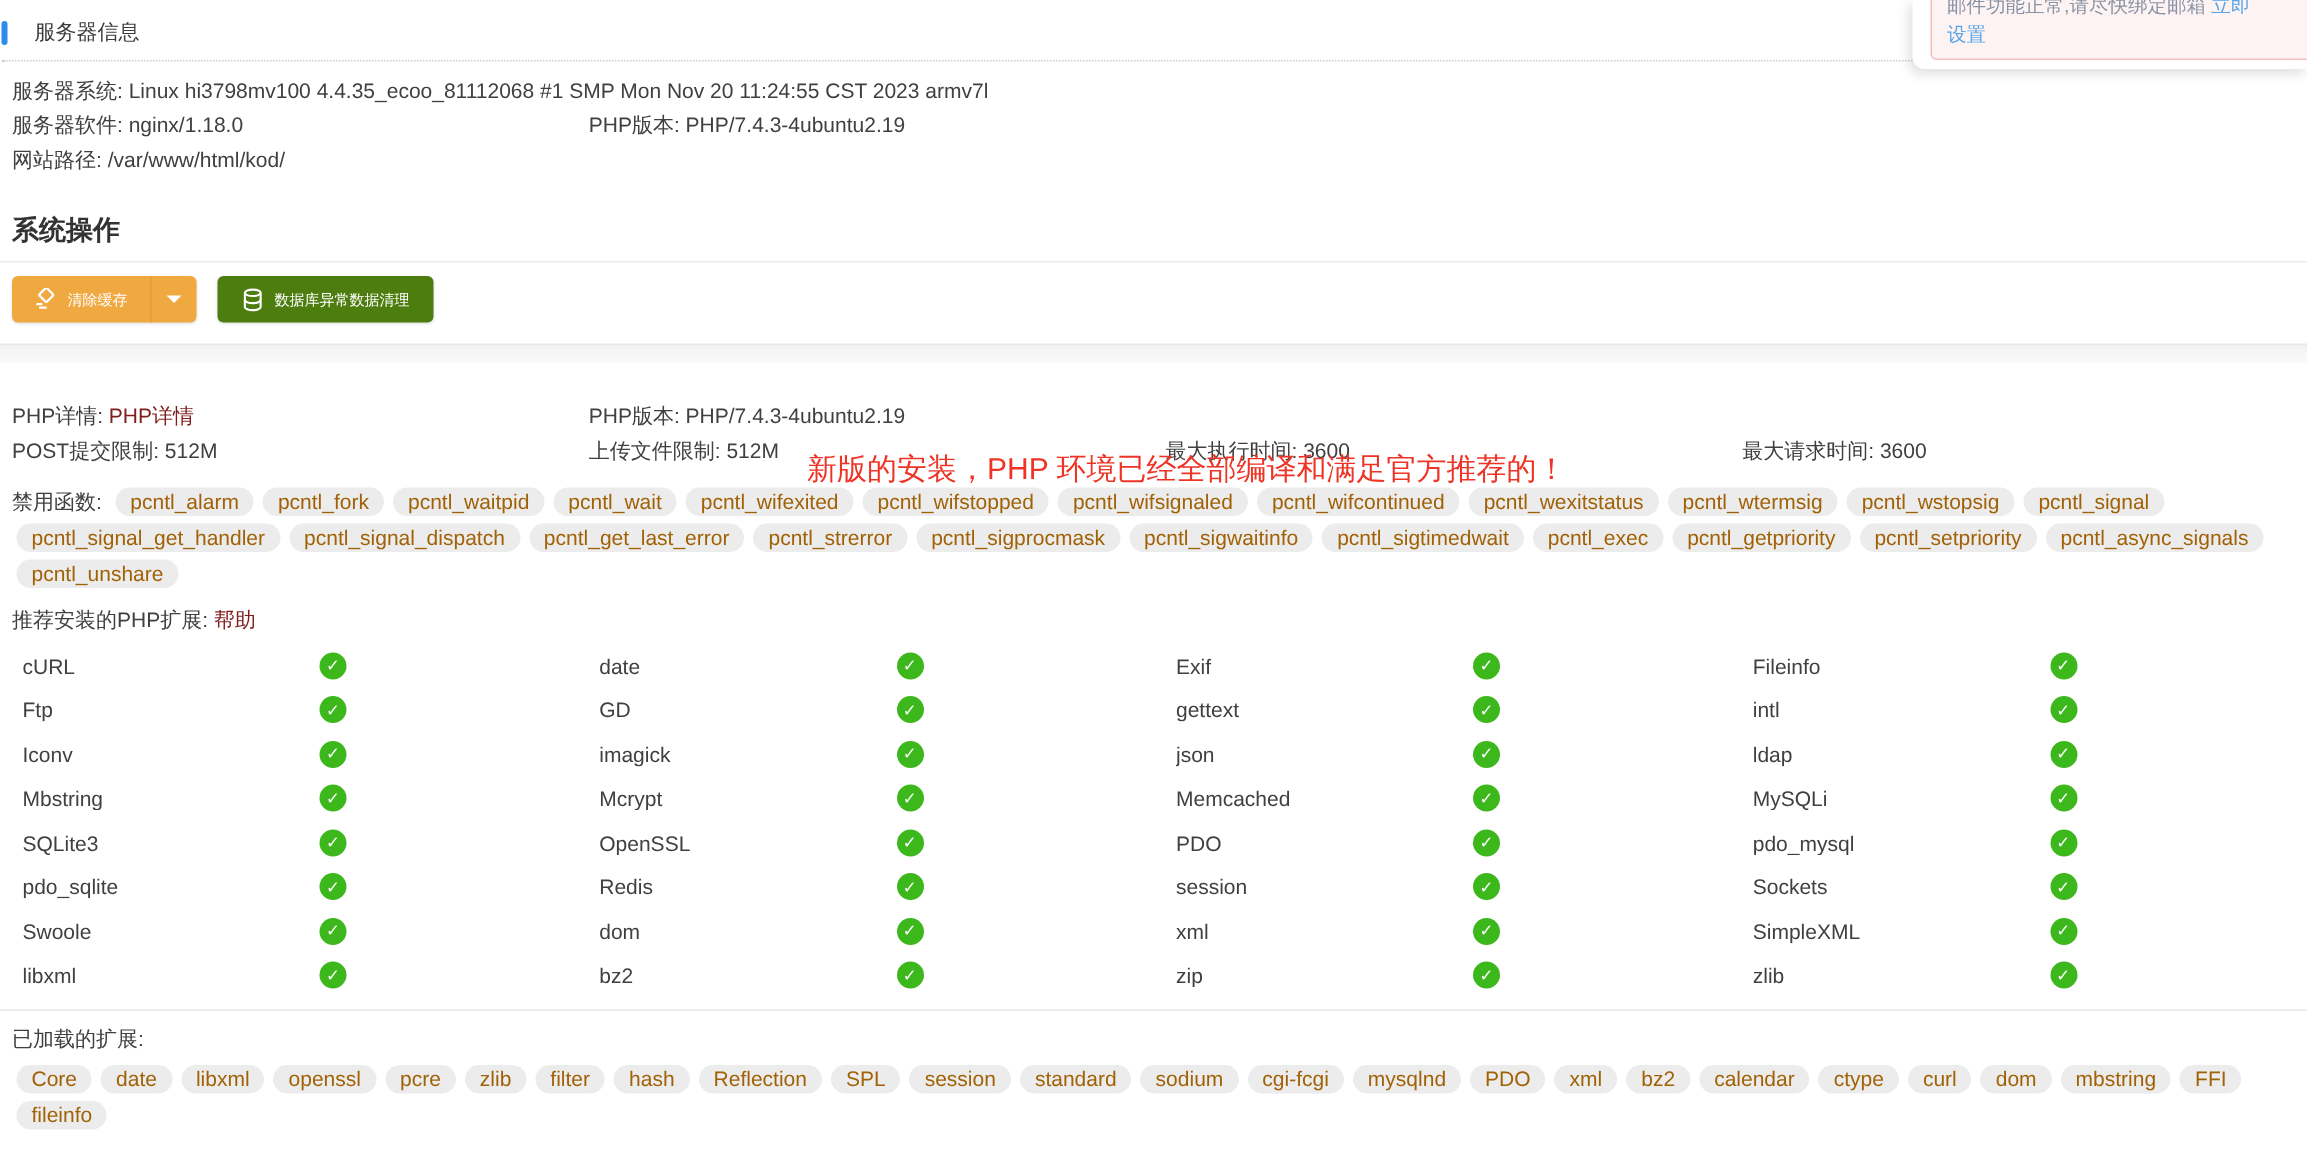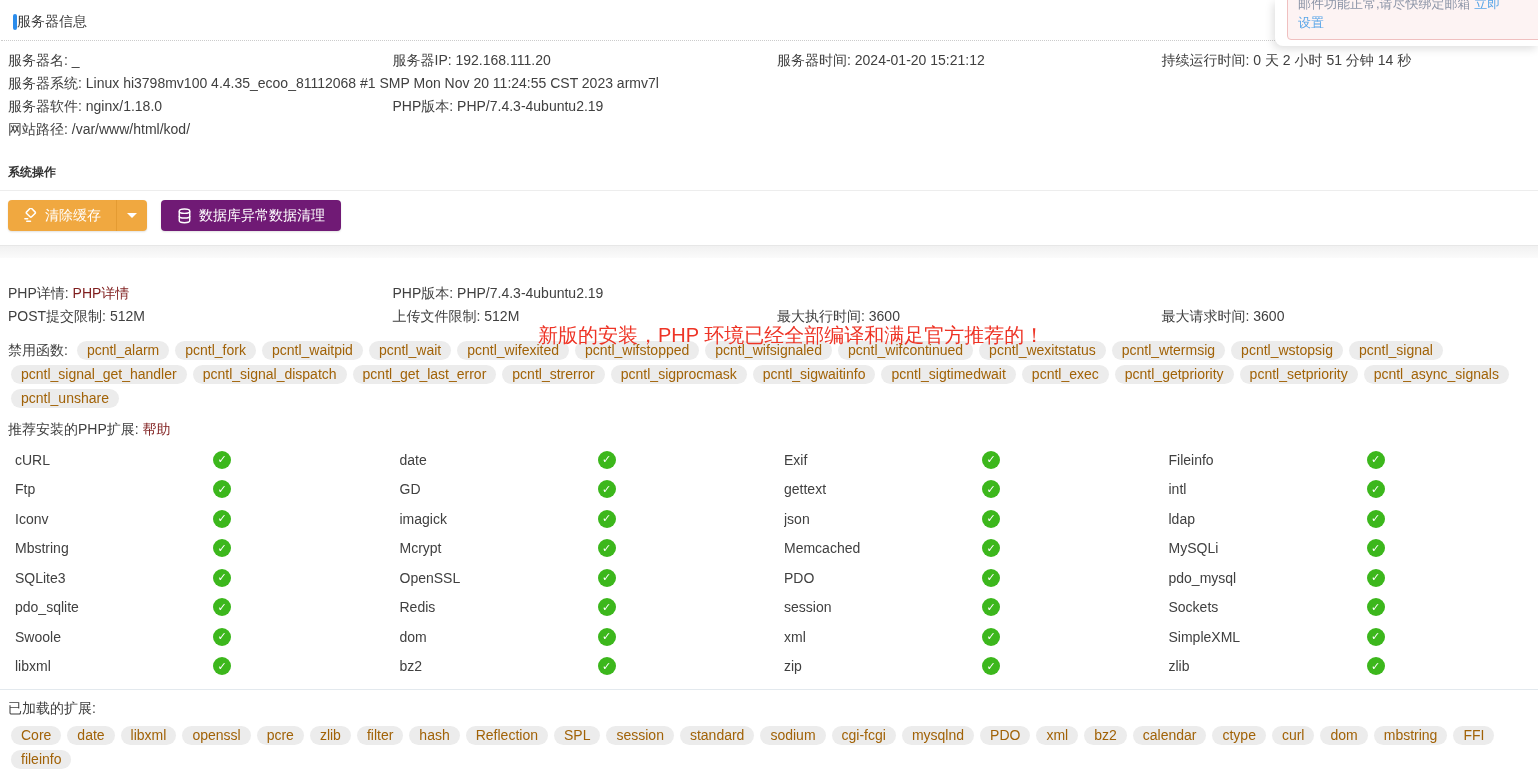--- a/index.html
+++ b/index.html
@@ -1,46 +1,46 @@
 <!DOCTYPE html>
 <html><head>
 <meta charset="utf-8">
 <style>
   * { box-sizing: border-box; margin: 0; padding: 0; }
   html,body { width:1538px; height:783px; overflow:hidden; background:#fff;
     font-family:"Liberation Sans","DejaVu Sans",sans-serif; font-size:14px; color:#404040; }
   .page { position:relative; width:1538px; height:783px; }
 
   
-  .sec-header { display:flex; align-items:center; gap:0; padding:13px 8px 9px 12px;
+  .sec-header { display:flex; align-items:center; gap:18px; padding:13px 8px 9px 0;
     border-bottom:1px dotted #ccc; margin:0 1px; }
   .sec-bar { width:4px; height:16px; background:#2b8ceb; border-radius:2px; flex:0 0 auto; }
   .sec-title { font-size:14px; color:#3c3c3c; }
 
   
   .info-block { padding:7px 0 8px 0; }
   .info-row { display:grid; grid-template-columns:repeat(4,1fr); }
   .info-cell { padding:2.5px 10px 2.5px 8px; line-height:18px; white-space:nowrap; overflow:hidden; }
   .info-cell.span4 { grid-column:span 4; }
   a.link { color:#7f1d1d; text-decoration:none; cursor:pointer; }
 
   
   .sysops { margin-top:8px; position:relative; }
-  .sysops-title { font-weight:bold; font-size:12px; color:#333; padding:8px 8px 9px 8px;
+  .sysops-title { font-weight:bold; font-size:18px; color:#333; padding:8px 8px 9px 8px;
     border-bottom:1px solid #ededed; }
   .sysops-buttons { display:flex; gap:14px; padding:9px 8px 12px 8px; align-items:center; }
   .btn { display:inline-flex; align-items:center; height:31px; border-radius:4px; color:#fff;
-    font-size:14px; cursor:pointer; box-shadow:0 1px 2px rgba(0,0,0,0.12); }
+    font-size:10px; cursor:pointer; box-shadow:0 1px 2px rgba(0,0,0,0.12); }
   .btn-orange { background:#f0a840; }
   .btn-orange .btn-main { display:inline-flex; align-items:center; gap:7px; padding:0 15px; }
   .btn-orange .btn-caret { width:31px; height:31px; display:flex; align-items:center; justify-content:center;
     border-left:1px solid #e49b32; }
   .caret-down { width:0; height:0; border-left:5px solid transparent; border-right:5px solid transparent;
     border-top:5px solid #fff; }
-  .btn-blue { background:#701a75; padding:0 16px; gap:7px; }
+  .btn-blue { background:#4d7c0f; padding:0 16px; gap:7px; }
   .annotation { position:absolute; left:538px; top:166px; font-size:20px; color:#ee3426; white-space:nowrap; }
 
   .divider-band { height:13px; background:linear-gradient(to bottom,#f1f1f1,#fbfbfb);
     border-top:1px solid #e7e7e7; margin-top:2px; }
 
   
   .php-sec { padding-top:16px; }
   .pill-wrap { display:flex; flex-wrap:wrap; align-items:center; padding:3px 8px; }
   .pill-label { margin-right:6px; line-height:24px; white-space:nowrap; }
   .pill { background:#ececec; color:#a16207; border-radius:10px; padding:2px 10px; margin:2.5px 3px;
@@ -70,26 +70,20 @@
 <body>
 
 <div class="page">
 
   <div>
     <div class="sec-header">
       <span class="sec-bar"></span>
       <span class="sec-title">服务器信息</span>
     </div>
     <div class="info-block">
-        <div class="info-row">
-          <div class="info-cell"><span>服务器名: _</span></div>
-          <div class="info-cell"><span>服务器IP: 192.168.111.20</span></div>
-          <div class="info-cell"><span>服务器时间: 2024-01-20 15:21:12</span></div>
-          <div class="info-cell"><span>持续运行时间: 0 天 2 小时 51 分钟 14 秒</span></div>
-        </div>
         <div class="info-row">
           <div class="info-cell span4"><span>服务器系统: Linux hi3798mv100 4.4.35_ecoo_81112068 #1 SMP Mon Nov 20 11:24:55 CST 2023 armv7l</span></div>
         </div>
         <div class="info-row">
           <div class="info-cell"><span>服务器软件: nginx/1.18.0</span></div>
           <div class="info-cell"><span>PHP版本: PHP/7.4.3-4ubuntu2.19</span></div>
         </div>
         <div class="info-row">
           <div class="info-cell"><span>网站路径: /var/www/html/kod/</span></div>
         </div>

